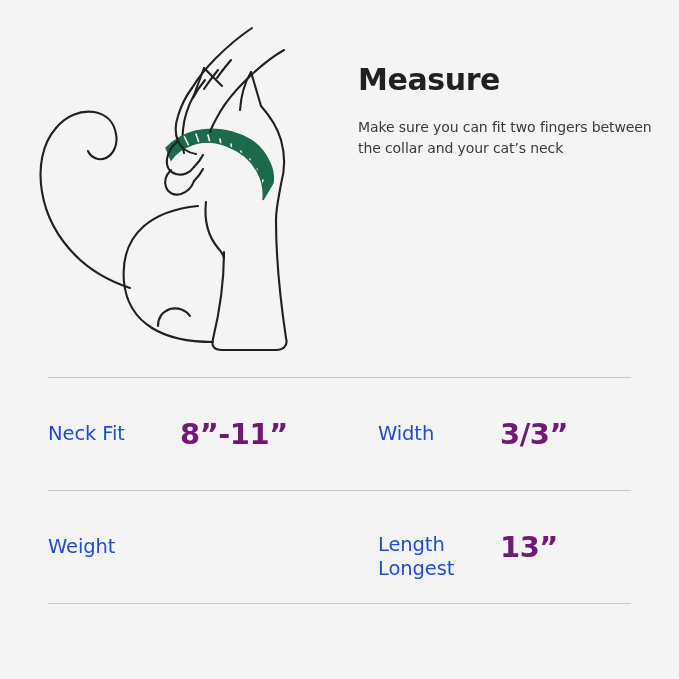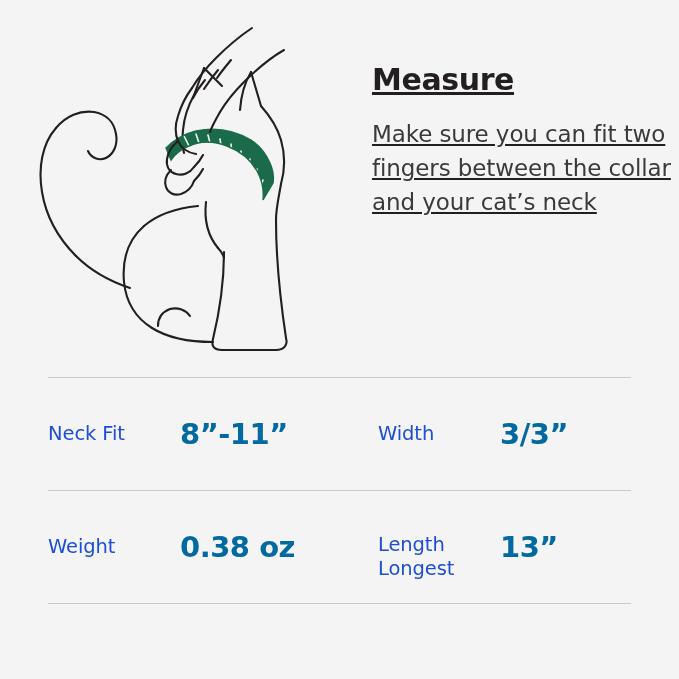--- a/index.html
+++ b/index.html
@@ -34,37 +34,36 @@
   .illustration {
     position: absolute;
     left: 8px;
     top: 20px;
     width: 340px;
     height: 345px;
   }
 
   .text-block {
     position: absolute;
-    left: 372px;
+    left: 358px;
     top: 62px;
     width: 300px;
-    text-decoration: underline;
   }
   .heading {
     font-family: "DejaVu Sans", sans-serif;
     font-weight: bold;
     font-size: 30px;
     line-height: 1.18;
     letter-spacing: -0.4px;
     color: #231f20;
     margin: 0;
   }
   .subtext {
     margin: 20px 0 0 0;
-    font-size: 23px;
+    font-size: 14px;
     line-height: 1.48;
     color: #3a3a3a;
     letter-spacing: -0.1px;
     font-weight: 400;
   }
 
   
   .spec-table {
     position: absolute;
     left: 48px;
@@ -95,21 +94,21 @@
   .spec-label {
     font-size: 19.5px;
     color: #1d4ed8;
     font-weight: 400;
     line-height: 1.22;
     letter-spacing: -0.1px;
   }
   .spec-value {
     font-size: 29px;
     font-weight: bold;
-    color: #0369a1;
+    color: #701a75;
     letter-spacing: -0.5px;
   }
 
   
   .c-neck-label { width: 132px; }
   .c-width-label { width: 122px; }
   .c-weight-label { width: 132px; }
   .c-length-label { width: 122px; margin-top: 19px; }
 </style>
 </head>
@@ -223,21 +222,20 @@
         <div class="spec-label c-width-label">Width</div>
         <div class="spec-value">3/3”</div>
       </div>
     </div>
 
     <div class="rule"></div>
 
     <div class="spec-row">
       <div class="spec-cell left">
         <div class="spec-label c-weight-label">Weight</div>
-        <div class="spec-value">0.38 oz</div>
       </div>
       <div class="spec-cell right">
         <div class="spec-label c-length-label">
           <span>Length</span><br>
           <span>Longest</span>
         </div>
         <div class="spec-value">13”</div>
       </div>
     </div>
 

